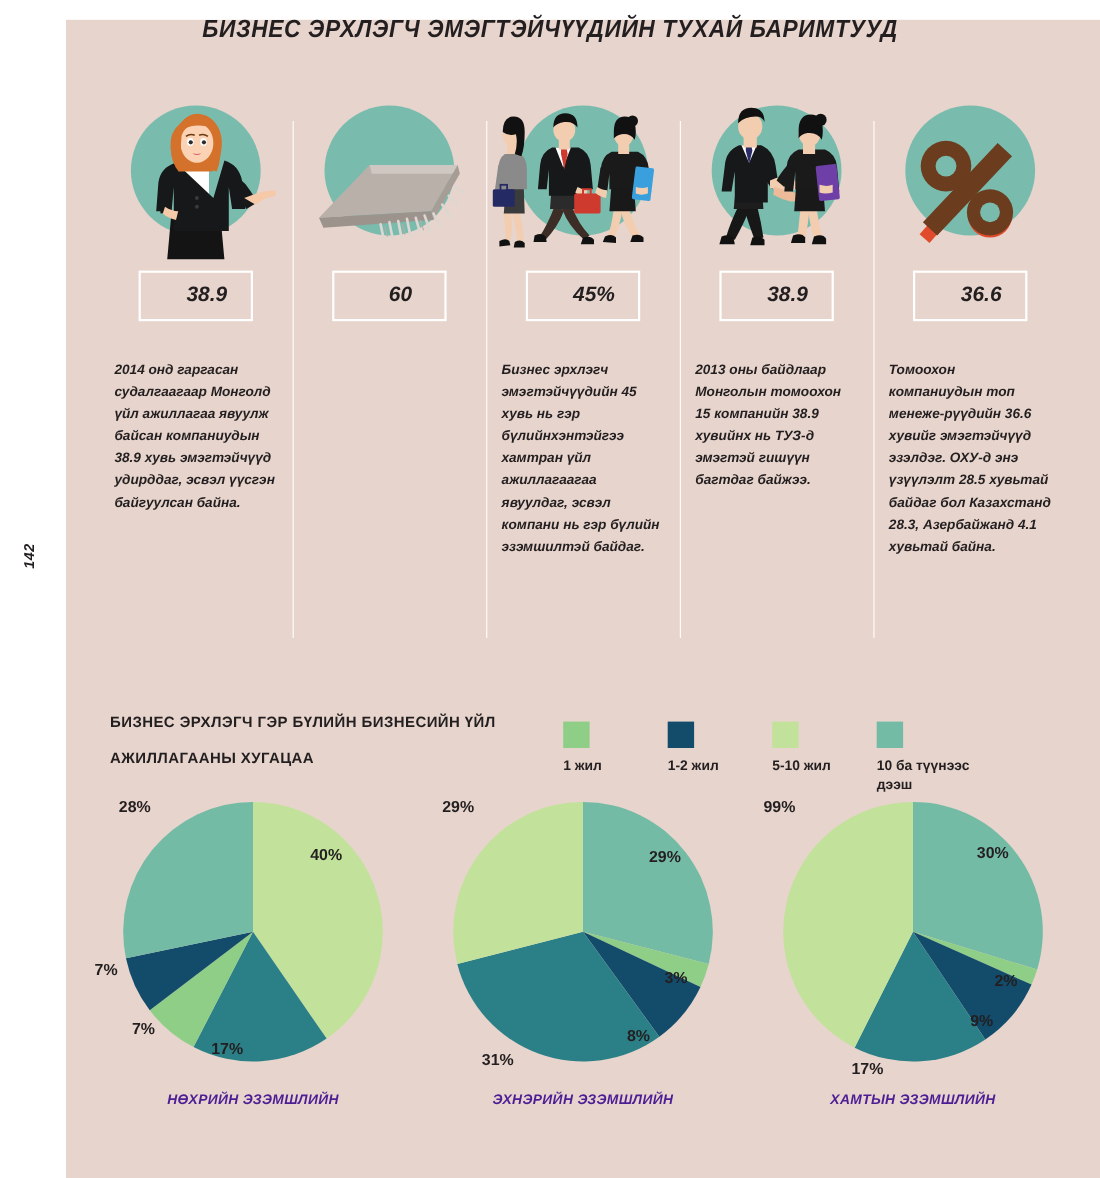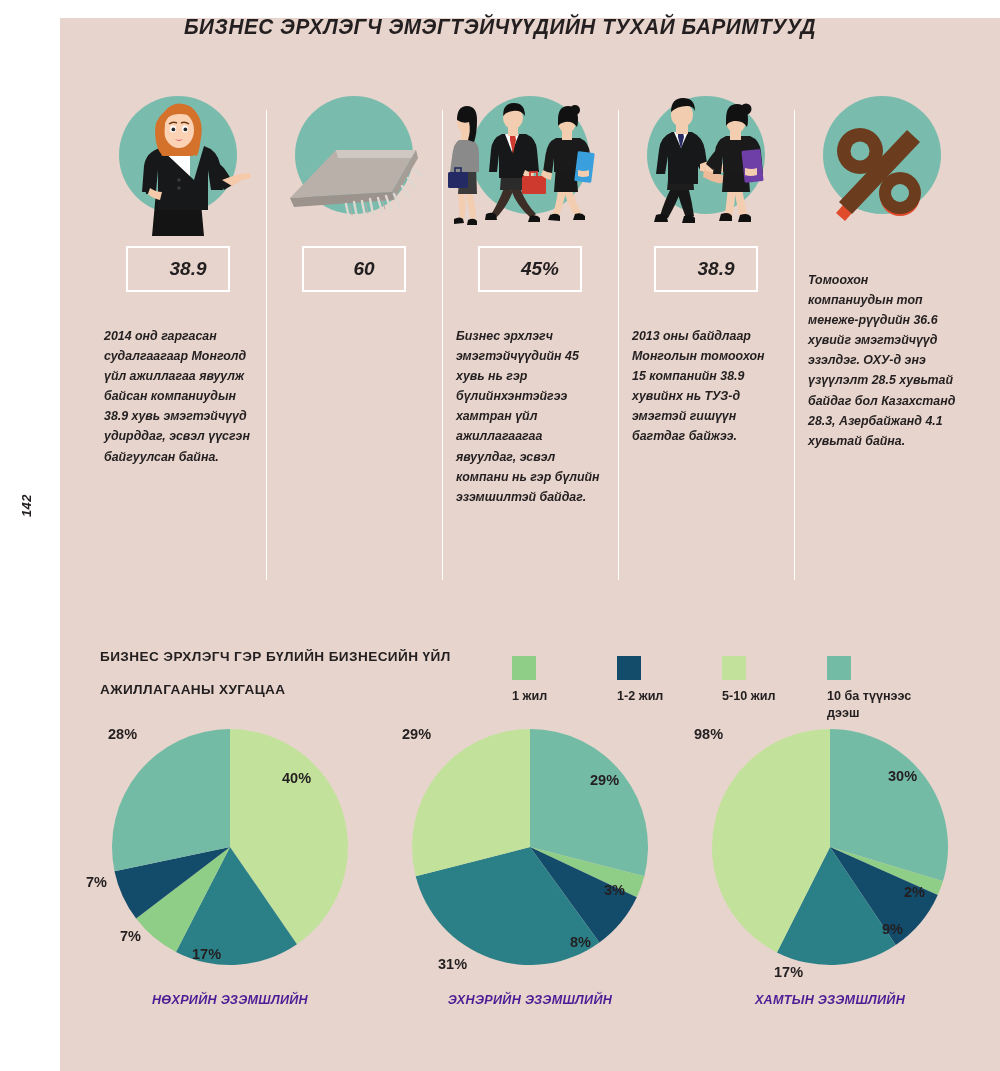--- a/index.html
+++ b/index.html
@@ -118,21 +118,21 @@
     font-weight: 700;
     color: #231f20;
     letter-spacing: .4px;
     line-height: 2.45;
   }
   #legend {
     position: absolute;
     left: 512px; top: 656px;
     width: 448px;
     display: flex;
-    gap: 16px;
+    gap: 6px;
   }
   .legend-item {
     width: 89px;
     display: flex;
     flex-direction: column;
     align-items: flex-start;
   }
   .legend-item:last-child { width: 120px; }
   .swatch { width: 24px; height: 24px; }
   .legend-label {
@@ -378,20 +378,21 @@
 
           <path d="M113 42 l13 12 l-68 72 l-13 -12z" fill="#6b3c1e"></path>
 
           <circle cx="66" cy="63" r="23" fill="#6b3c1e"></circle>
           <circle cx="66" cy="63" r="9.5" fill="#79bcae"></circle>
 
           <circle cx="106" cy="105" r="21" fill="#6b3c1e"></circle>
           <circle cx="106" cy="105" r="9" fill="#79bcae"></circle>
         </svg>
       </div>
+      <div class="stat-box">36.6</div>
       <p class="fact-text">Томоохон компаниудын топ менеже-рүүдийн 36.6 хувийг эмэгтэйчүүд эзэлдэг. ОХУ-д энэ үзүүлэлт 28.5 хувьтай байдаг бол Казахстанд 28.3, Азербайжанд 4.1 хувьтай байна.</p>
     </div>
   </div>
 
   <div id="chart-head">
     <div>БИЗНЕС ЭРХЛЭГЧ ГЭР БҮЛИЙН БИЗНЕСИЙН ҮЙЛ</div>
     <div>АЖИЛЛАГААНЫ ХУГАЦАА</div>
   </div>
 
   <div id="legend">
@@ -452,17 +453,17 @@
           <path d="M125 125 L125.00 7.00 A118 118 0 0 1 237.89 159.36 Z" fill="#74bba6"></path>
           <path d="M125 125 L237.89 159.36 A118 118 0 0 1 232.75 173.11 Z" fill="#8fce87"></path>
           <path d="M125 125 L232.75 173.11 A118 118 0 0 1 190.75 222.99 Z" fill="#134b6b"></path>
           <path d="M125 125 L190.75 222.99 A118 118 0 0 1 71.92 230.39 Z" fill="#2b8087"></path>
           <path d="M125 125 L71.92 230.39 A118 118 0 0 1 125.00 7.00 Z" fill="#c2e29b"></path>
         </svg>
       <div class="pie-label" style="left:208px; top:52px;">30%</div>
       <div class="pie-label" style="left:224px; top:168px;">2%</div>
       <div class="pie-label" style="left:202px; top:205px;">9%</div>
       <div class="pie-label" style="left:94px; top:248px;">17%</div>
-      <div class="pie-label" style="left:14px; top:10px;">98%</div>
+      <div class="pie-label" style="left:14px; top:10px;">99%</div>
       <div class="pie-caption">ХАМТЫН ЭЗЭМШЛИЙН</div>
     </div>
   </div>
 </div>
 
 </body></html>

